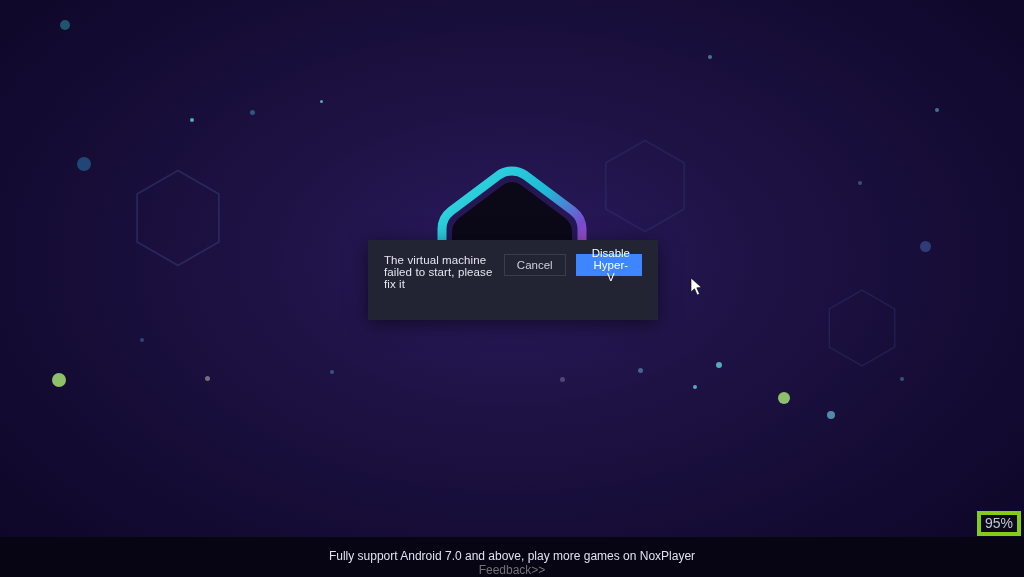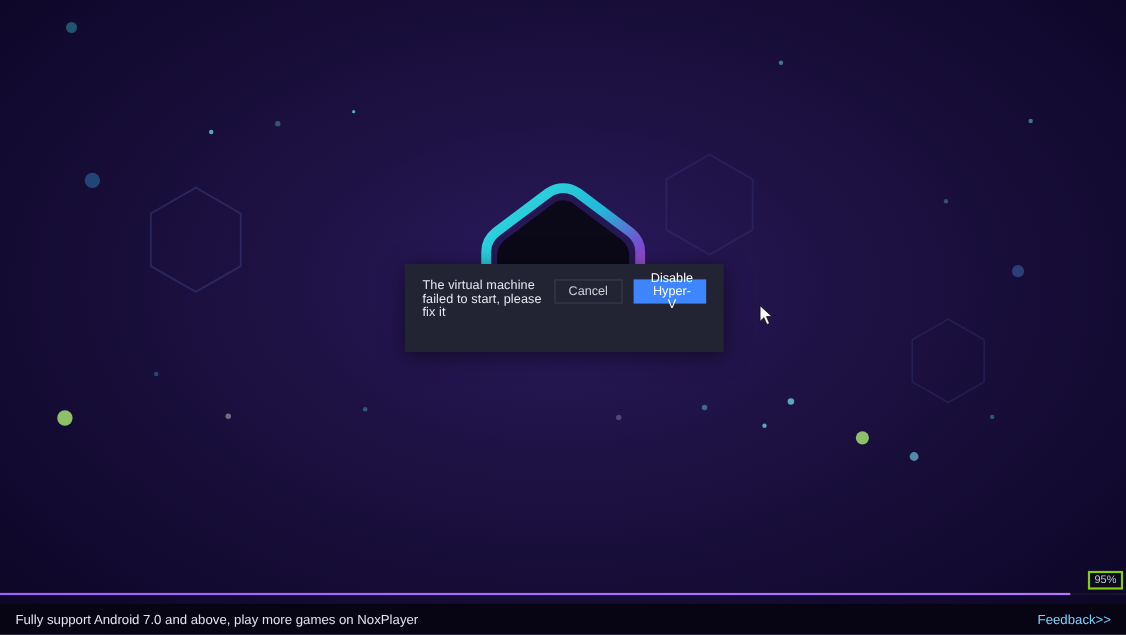--- a/index.html
+++ b/index.html
@@ -70,43 +70,44 @@
 
     
     .cursor {
       position: absolute; left: 690px; top: 277px;
       width: 14px; height: 20px;
       pointer-events:none;
     }
 
     
     .footer {
-      position: absolute; left: 0; bottom: 0; width: 100%; height: 28px;
+      position: absolute; left: 0; bottom: 0; width: 100%; height: 40px;
       background: #070414;
       display: flex; align-items: center; justify-content: space-between;
       padding: 12px 14px;
+      flex-direction: column;
     }
     .footer-text { color: #e0e1ef; font-size: 12px; }
-    .feedback { color: #7dd3fc; font-size: 12px; cursor: pointer; text-align: right; }
+    .feedback { color: #737373; font-size: 12px; cursor: pointer; text-align: right; }
 
     
     .progress-track {
       position: absolute; left: 0; bottom: 36px; width: 100%; height: 2px;
       background: #161227;
     }
     .progress-fill {
       position: absolute; left: 0; bottom: 36px; height: 2px;
       background: linear-gradient(90deg, #9b63ff 0%, #b676ff 100%);
     }
 
     
     .progress-badge {
       position: absolute; right: 3px; bottom: 41px;
       background: #0d0b1b; color: #bfc7d2;
-      font-size: 10px; padding: 1px 4px; border: 2px solid #84cc16;
+      font-size: 14px; padding: 1px 4px; border: 4px solid #84cc16;
       line-height:1.1;
       margin-top:32px;
     }
   </style>
 </head>
 <body>
 
 <div class="dot d1"></div>
 <div class="dot d2"></div>
 <div class="dot d3"></div>

